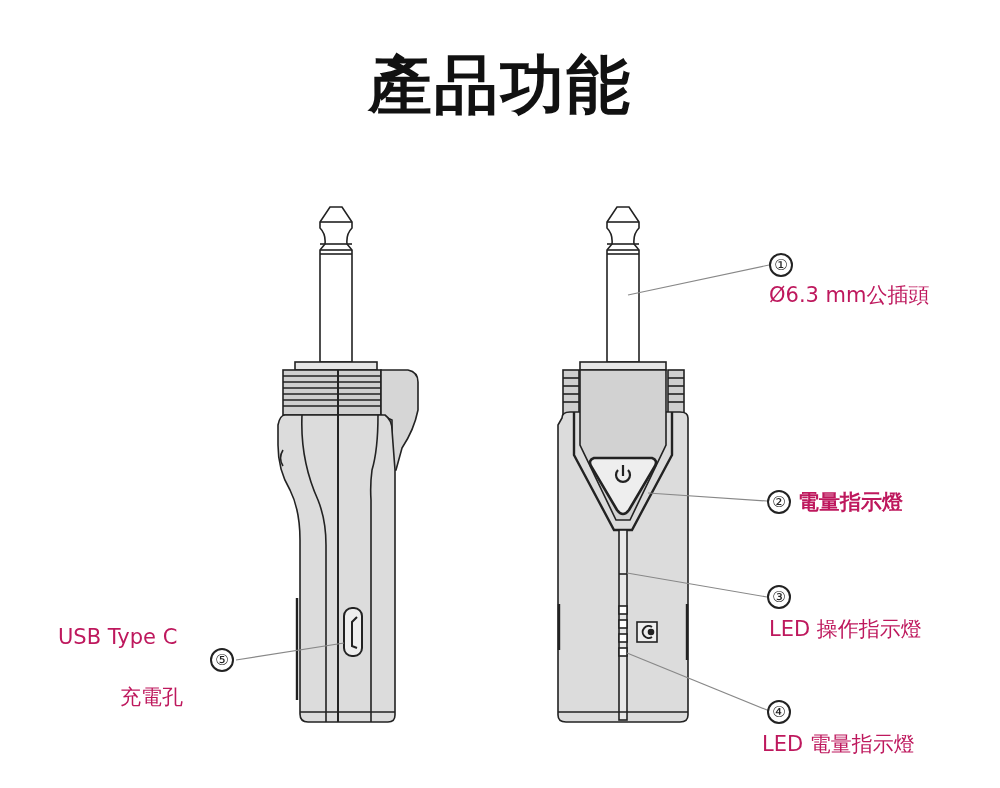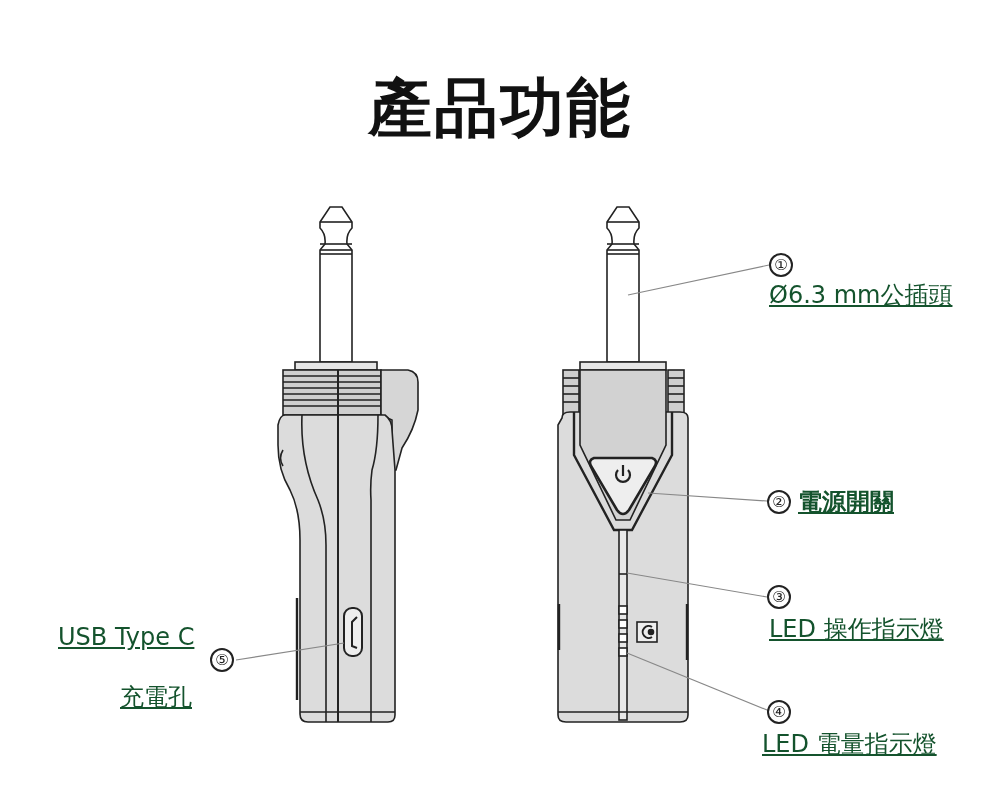--- a/index.html
+++ b/index.html
@@ -1,21 +1,21 @@
 <!DOCTYPE html>
 <html><head>
 <meta charset="utf-8">
 <style>
   html, body { margin:0; padding:0; background:#ffffff; }
   body { width:1000px; height:788px; position:relative; overflow:hidden;
          font-family: "DejaVu Sans", "Liberation Sans", sans-serif; color:#222; }
   .title { position:absolute; left:0; top:40px; width:1000px; text-align:center;
-           font-size:64px; font-weight:bold; color:#111; letter-spacing:2px; line-height:90px;margin-top:23px; }
+           font-size:64px; font-weight:bold; color:#111; letter-spacing:2px; line-height:90px; }
   svg.art { position:absolute; left:0; top:0; }
-  .label { position:absolute; font-size:24px; color:#14532d; white-space:nowrap; line-height:26px;text-decoration:underline; }
+  .label { position:absolute; font-size:21px; color:#be185d; white-space:nowrap; line-height:26px; }
   .num { position:absolute; width:24px; height:24px; border:2px solid #222; border-radius:50%;
          box-sizing:border-box; font-size:15px; line-height:20px; text-align:center; color:#222; background:#fff; }
 </style>
 </head>
 <body>
 
 <div class="title">產品功能</div>
 
 <svg class="art" width="1000" height="788" viewBox="0 0 1000 788">
 
@@ -121,21 +121,21 @@
     <line x1="627" y1="573" x2="767" y2="597"></line>
     <line x1="627" y1="653" x2="767" y2="710"></line>
     <line x1="236" y1="660" x2="344" y2="643"></line>
   </g>
 </svg>
 
 <div class="num" style="left:769px;top:253px;">①</div>
 <div class="label" style="left:769px;top:282px;">Ø6.3 mm公插頭</div>
 
 <div class="num" style="left:767px;top:490px;">②</div>
-<div class="label" style="left:798px;top:489px;font-weight:bold;">電源開關</div>
+<div class="label" style="left:798px;top:489px;font-weight:bold;">電量指示燈</div>
 
 <div class="num" style="left:767px;top:585px;">③</div>
 <div class="label" style="left:769px;top:616px;">LED 操作指示燈</div>
 
 <div class="num" style="left:767px;top:700px;">④</div>
 <div class="label" style="left:762px;top:731px;">LED 電量指示燈</div>
 
 <div class="label" style="left:58px;top:624px;">USB Type C</div>
 <div class="num" style="left:210px;top:648px;">⑤</div>
 <div class="label" style="left:120px;top:684px;text-align:center;">充電孔</div>

